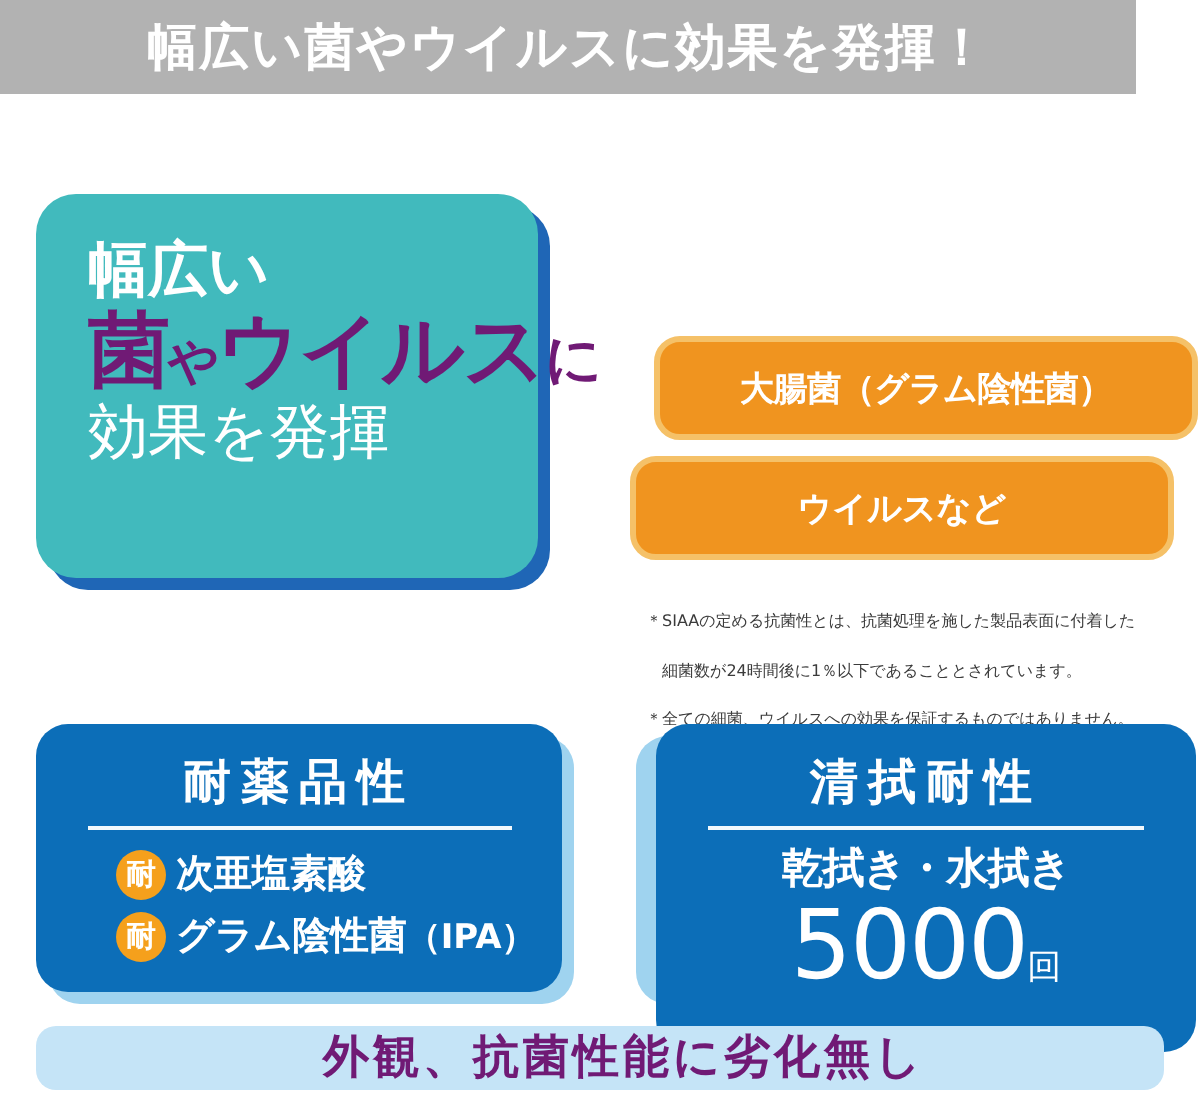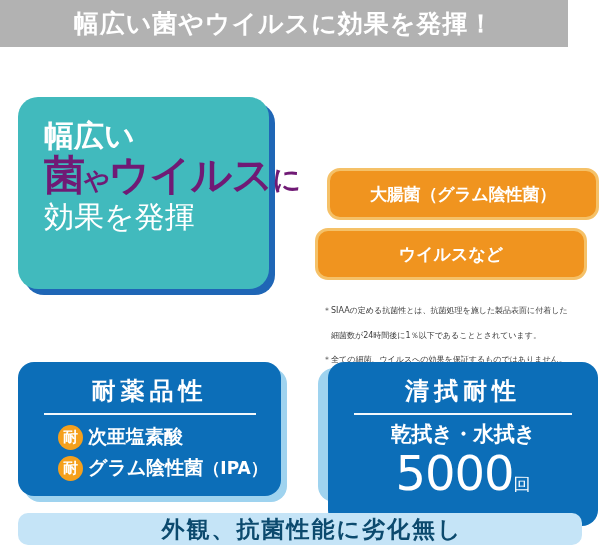--- a/index.html
+++ b/index.html
@@ -114,21 +114,21 @@
   .wipe-count .num{font-size:48px;letter-spacing:-1px;}
   .wipe-count .unit{font-size:17px;}
 
   
   .banner{
     position:absolute;left:18px;top:513px;width:564px;height:32px;
     background:#c5e4f7;border-radius:10px;
     display:flex;align-items:center;justify-content:center;
   }
   .banner-text{
-    color:#0c4a6e;font-weight:bold;font-size:23px;
+    color:#701a75;font-weight:bold;font-size:23px;
     letter-spacing:2px;white-space:nowrap;line-height:1;margin-left:24px;
   }
 </style>
 </head>
 <body>
 
 <div class="stage">
 
   <div class="header">
     <div class="header-title">幅広い菌やウイルスに効果を発揮！</div>

